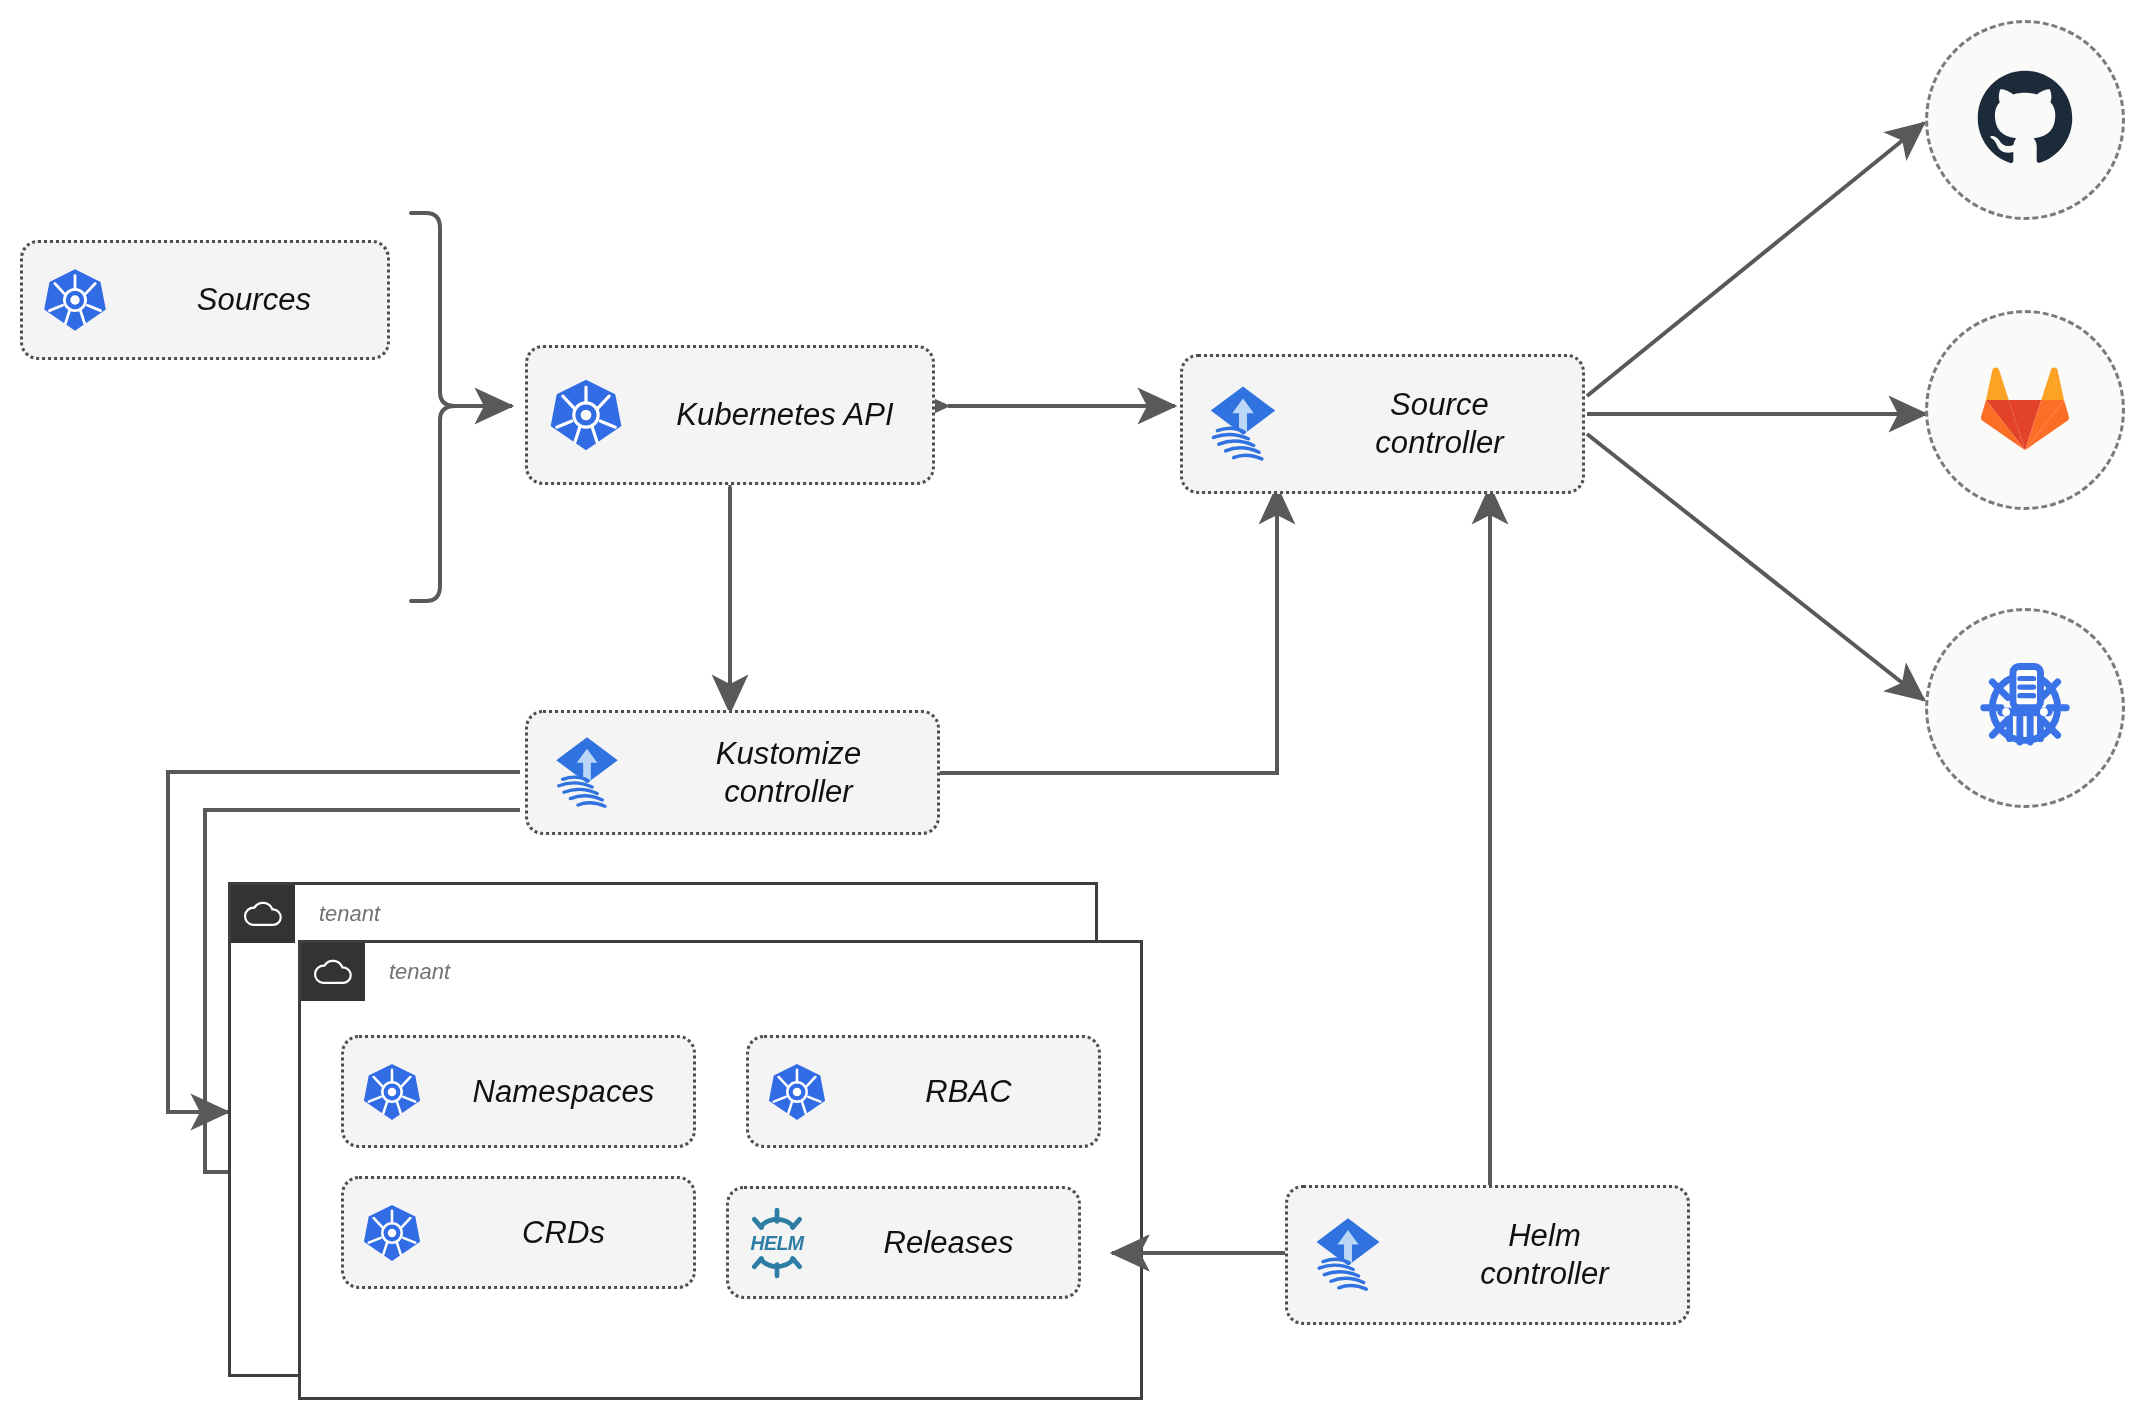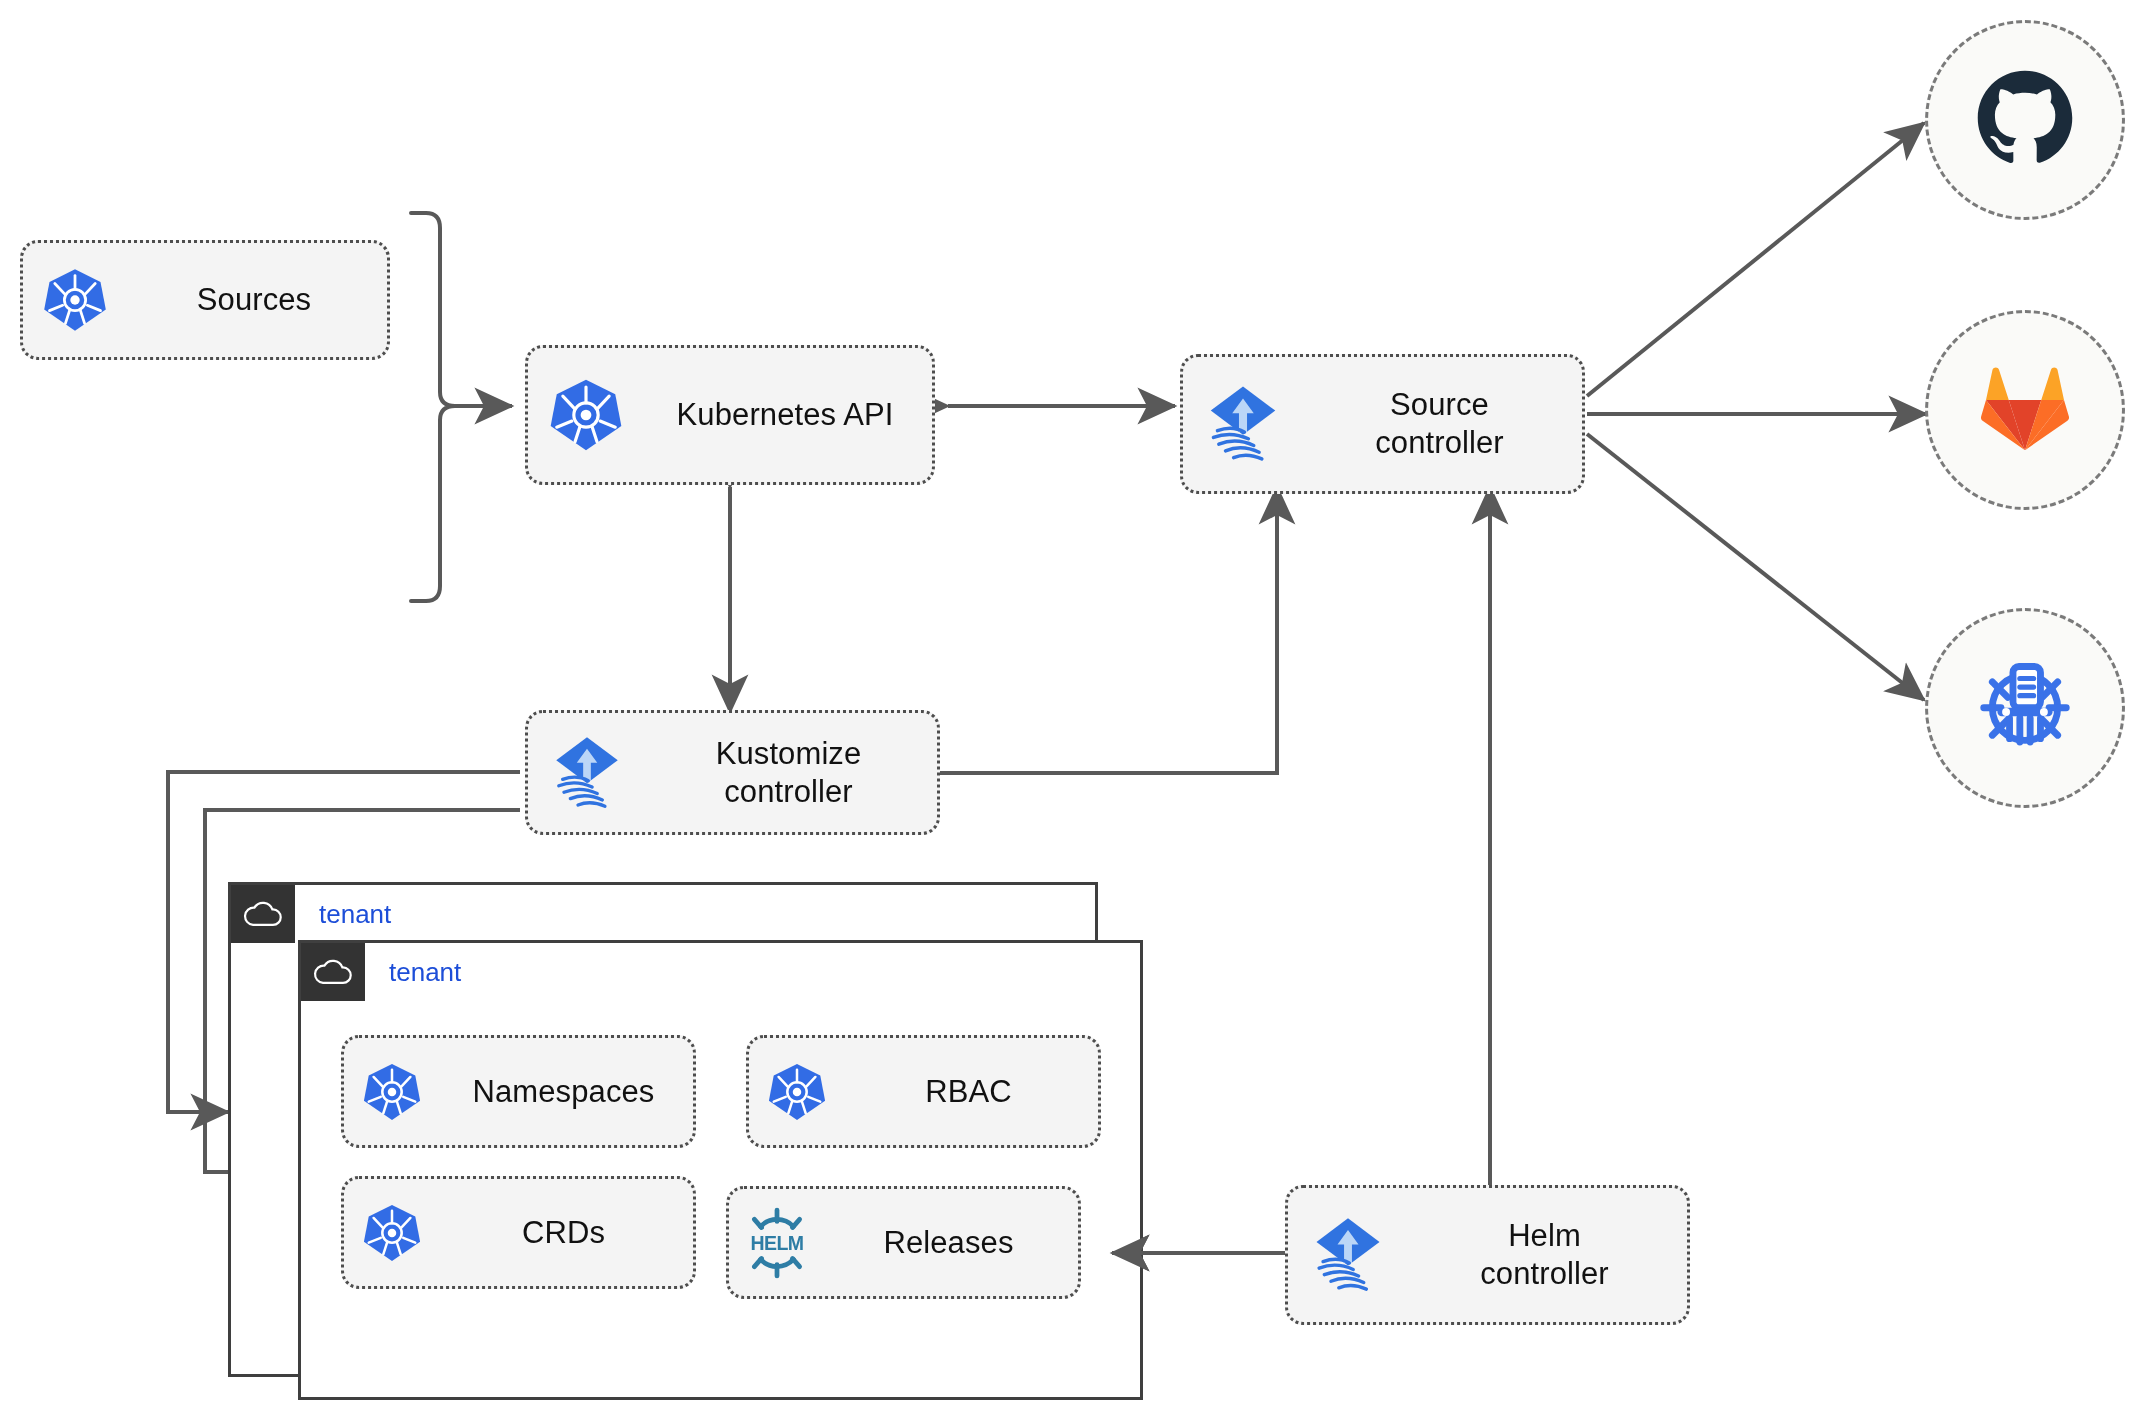--- a/index.html
+++ b/index.html
@@ -1,17 +1,17 @@
 <!DOCTYPE html>
 <html><head>
 <meta charset="utf-8">
 <style>
   html,body{margin:0;padding:0;background:#ffffff;}
   body{font-family:"Liberation Sans",sans-serif;}
-  #stage{position:relative;width:2144px;height:1407px;background:#fff;overflow:hidden;}
+  #stage{position:relative;width:2144px;height:1407px;background:#fff;overflow:hidden;font-style:italic;}
   svg.layer{position:absolute;left:0;top:0;width:2144px;height:1407px;pointer-events:none;}
   svg.layer.top{z-index:40;}
 
   
   .node{
     position:absolute;
     background:#f4f4f4;
     border:3px dotted #4d4d4d;
     border-radius:18px;
     display:flex;align-items:center;
@@ -37,21 +37,21 @@
   
   .tenant{
     position:absolute;background:#fff;border:3px solid #3f3f3f;box-sizing:border-box;z-index:10;
   }
   .tenant .tab{
     position:absolute;left:0;top:0;width:64px;height:58px;background:#333333;
     display:flex;align-items:center;justify-content:center;
   }
   .tenant .tname{
     position:absolute;top:0;left:64px;height:58px;display:flex;align-items:center;
-    padding-left:24px;font-size:26px;color:#1d4ed8;
+    padding-left:24px;font-size:22px;color:#737373;
   }
   .tenant.front{z-index:15;}
 </style>
 </head>
 <body>
 
 <div id="stage">
 
   <svg class="layer" viewBox="0 0 2144 1407">
     <defs>

